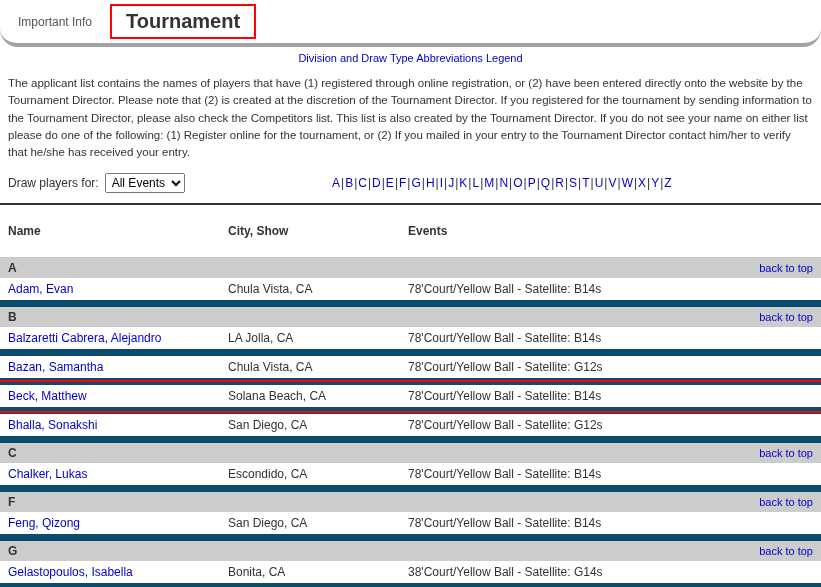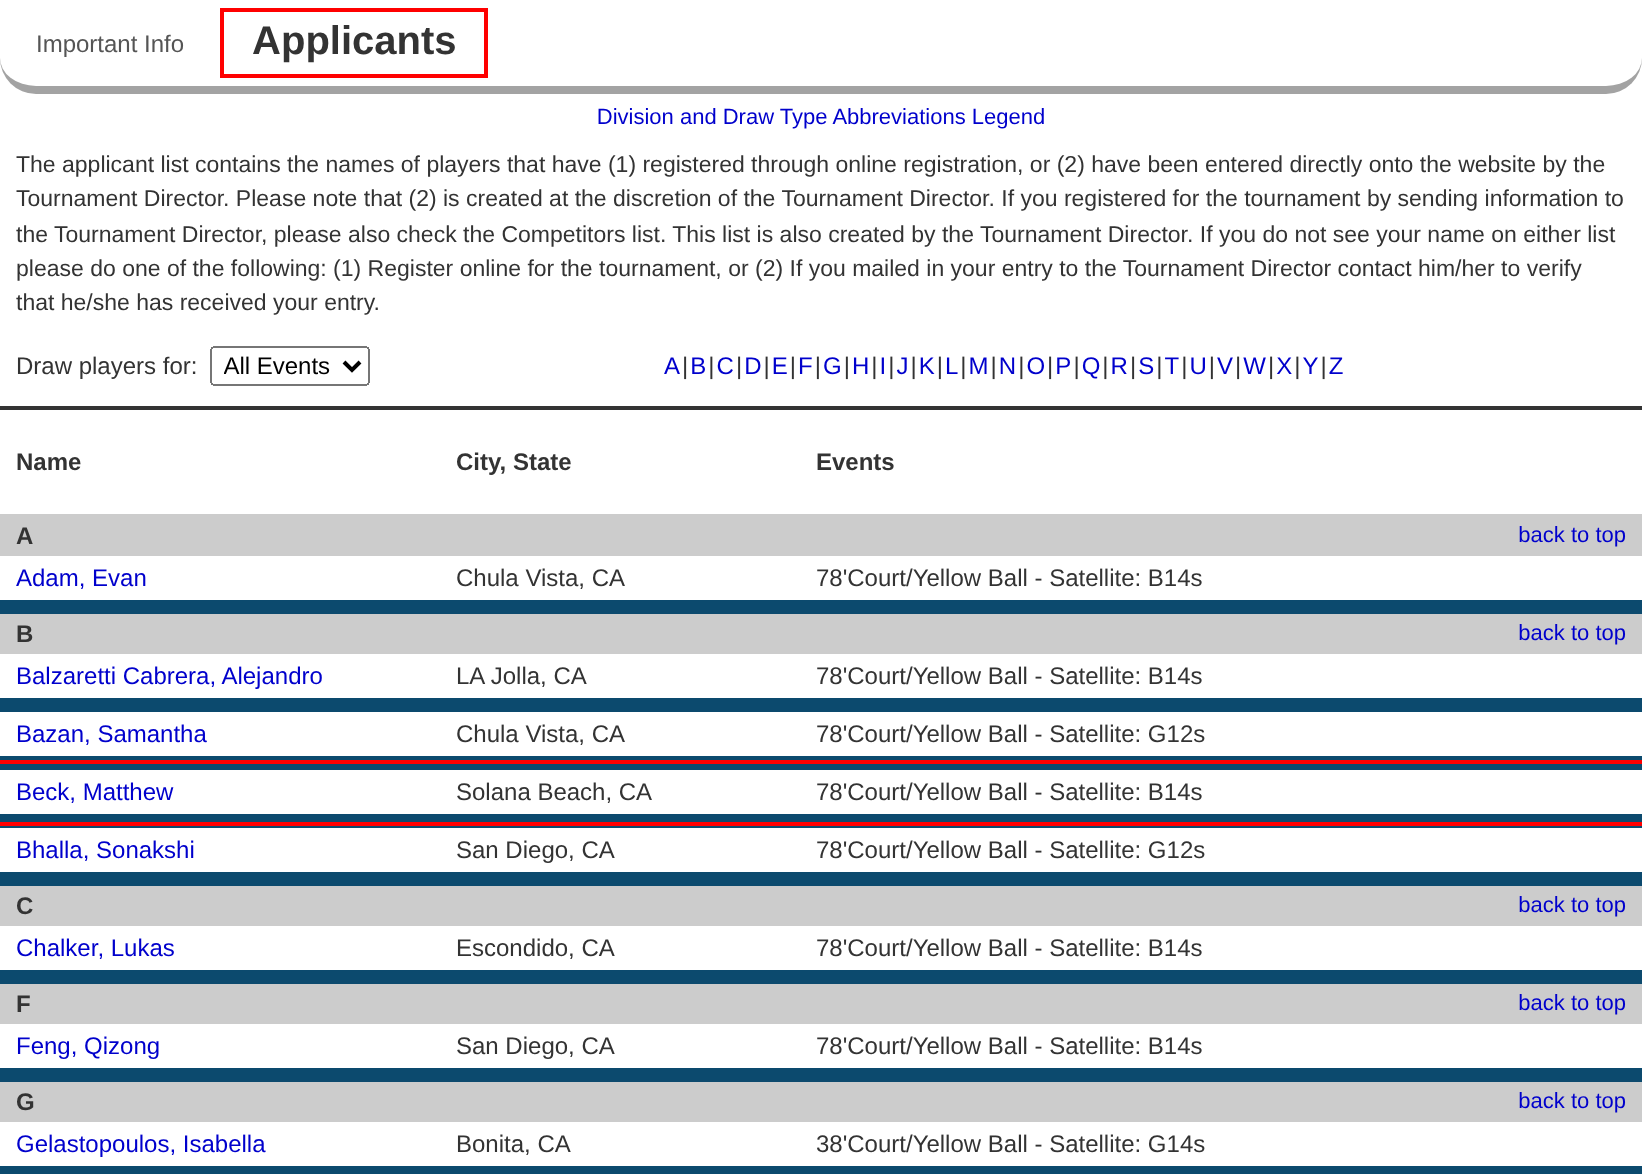--- a/index.html
+++ b/index.html
@@ -54,21 +54,21 @@
 
     .col-name { width: 220px; }
     .col-city { width: 180px; }
     .col-events { width: auto; }
   </style>
 </head>
 <body>
 
 <div class="header-tabs">
   <div class="tab-important">Important Info</div>
-  <div class="tab-applicants">Applicants</div>
+  <div class="tab-applicants">Tournament</div>
 </div>
 
 <div class="legend-row">
   <a class="legend-link" href="#">Division and Draw Type Abbreviations Legend</a>
 </div>
 
 <div class="description">
   <span>The applicant list contains the names of players that have (1) registered through online registration, or (2) have been entered directly onto the website by the Tournament Director. Please note that (2) is created at the discretion of the Tournament Director. If you registered for the tournament by sending information to the Tournament Director, please also check the Competitors list. This list is also created by the Tournament Director. If you do not see your name on either list please do one of the following: (1) Register online for the tournament, or (2) If you mailed in your entry to the Tournament Director contact him/her to verify that he/she has received your entry.</span>
 </div>
 
@@ -77,21 +77,21 @@
   <select class="show-players-select">
     <option>All Events</option>
   </select>
   <div class="alpha-nav" id="alpha-nav-container"><a href="#">A</a>|<a href="#">B</a>|<a href="#">C</a>|<a href="#">D</a>|<a href="#">E</a>|<a href="#">F</a>|<a href="#">G</a>|<a href="#">H</a>|<a href="#">I</a>|<a href="#">J</a>|<a href="#">K</a>|<a href="#">L</a>|<a href="#">M</a>|<a href="#">N</a>|<a href="#">O</a>|<a href="#">P</a>|<a href="#">Q</a>|<a href="#">R</a>|<a href="#">S</a>|<a href="#">T</a>|<a href="#">U</a>|<a href="#">V</a>|<a href="#">W</a>|<a href="#">X</a>|<a href="#">Y</a>|<a href="#">Z</a></div>
 </div>
 
 <table class="applicants-table" id="applicants-table">
   <thead>
     <tr>
       <th class="col-name">Name</th>
-      <th class="col-city">City, State</th>
+      <th class="col-city">City, Show</th>
       <th class="col-events">Events</th>
     </tr>
   </thead>
   <tbody id="table-body">
       <tr class="section-row">
     <td>A</td>
     <td></td>
     <td class="back-to-top">back to top</td>
   </tr>
       <tr class="data-row">

